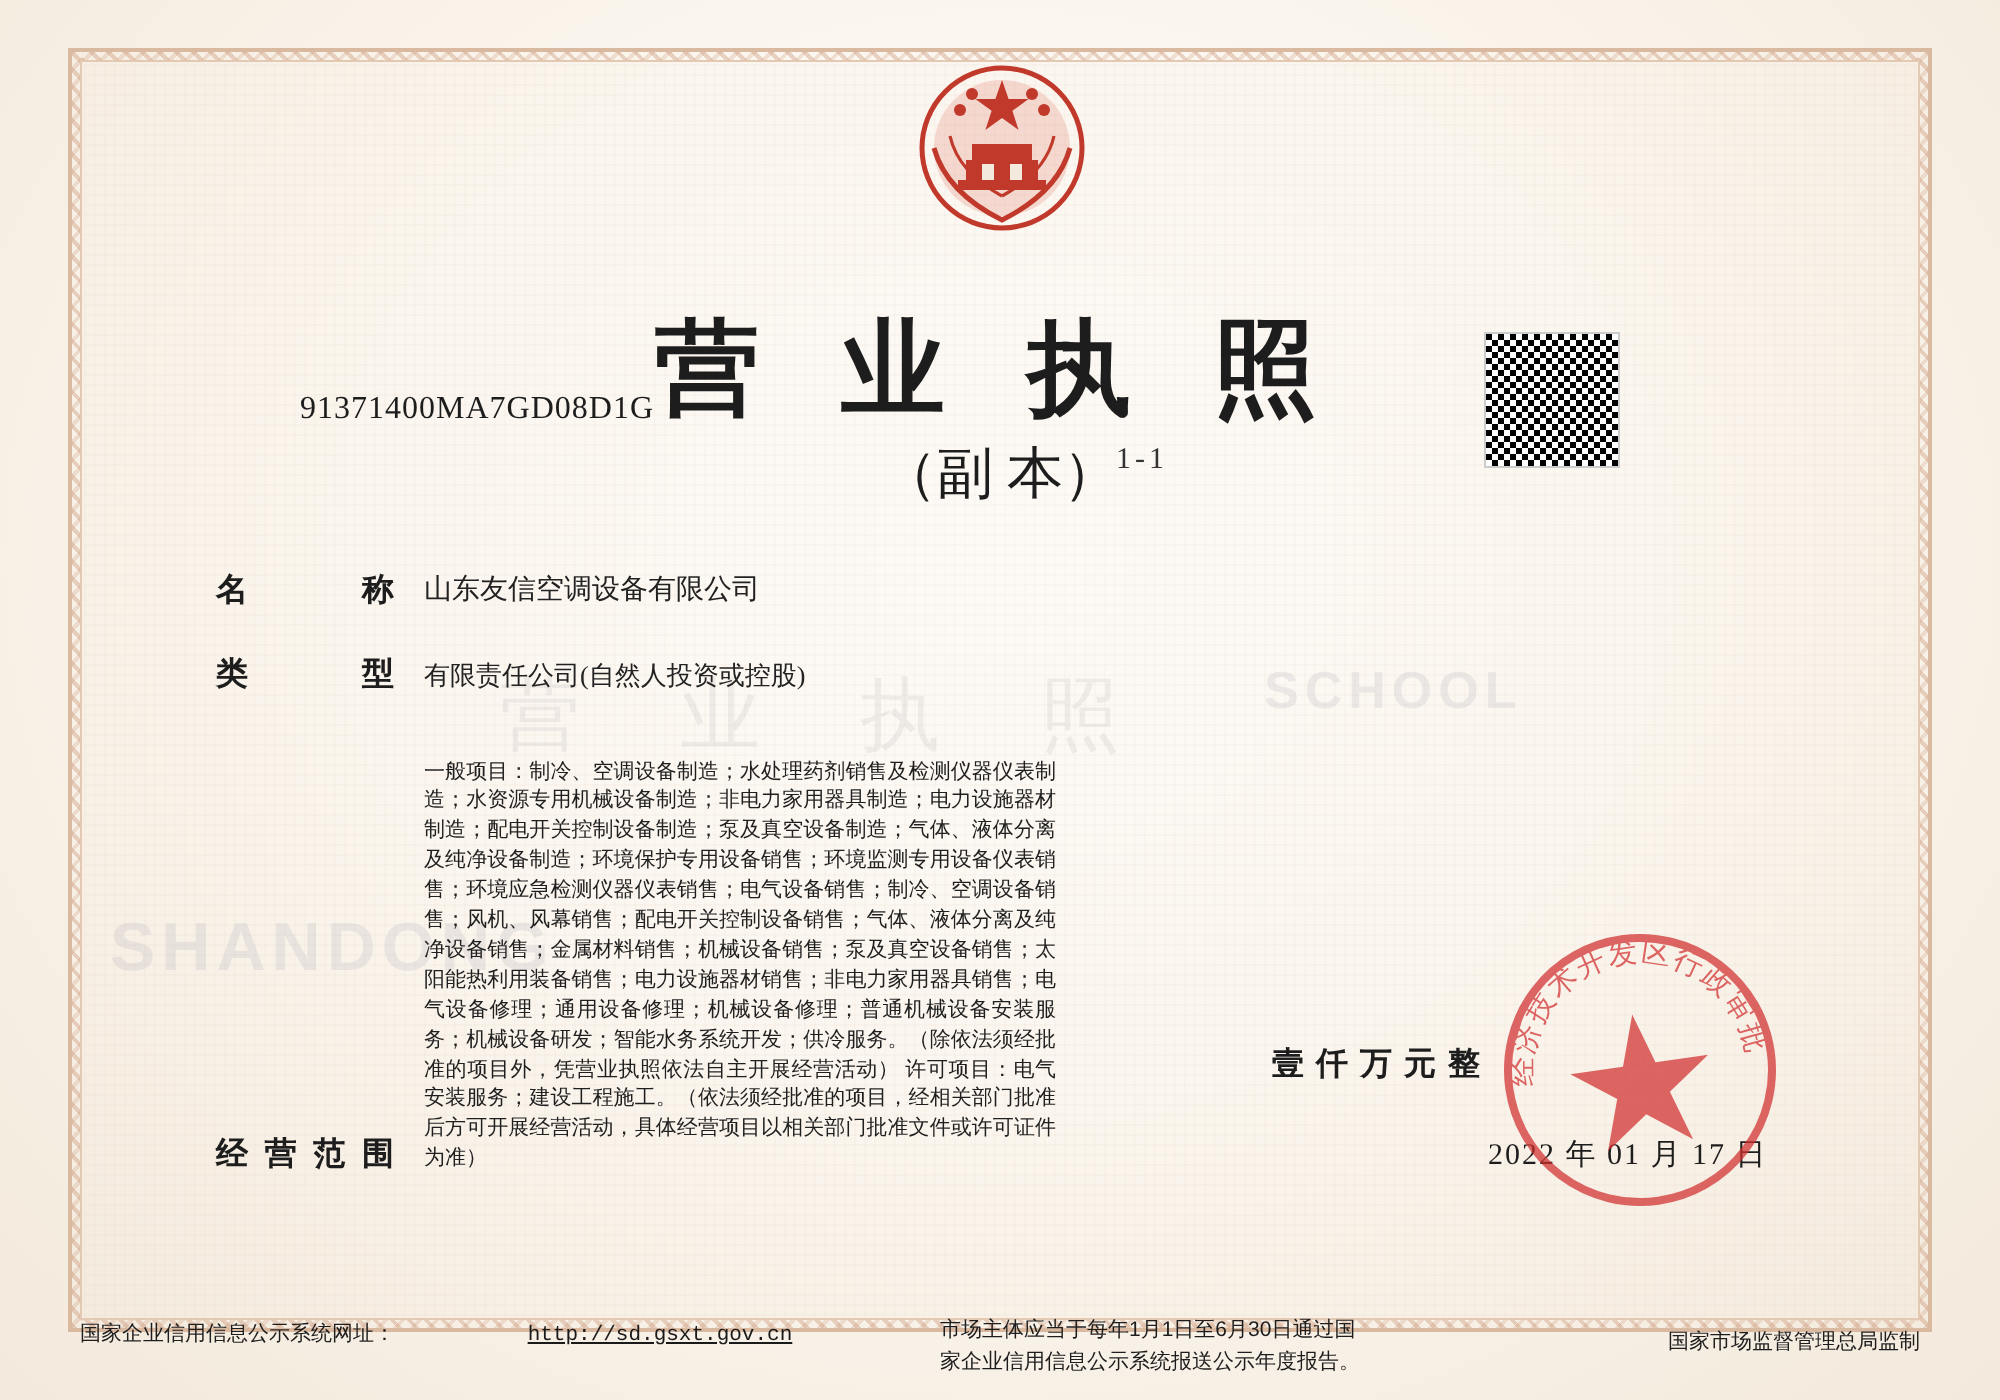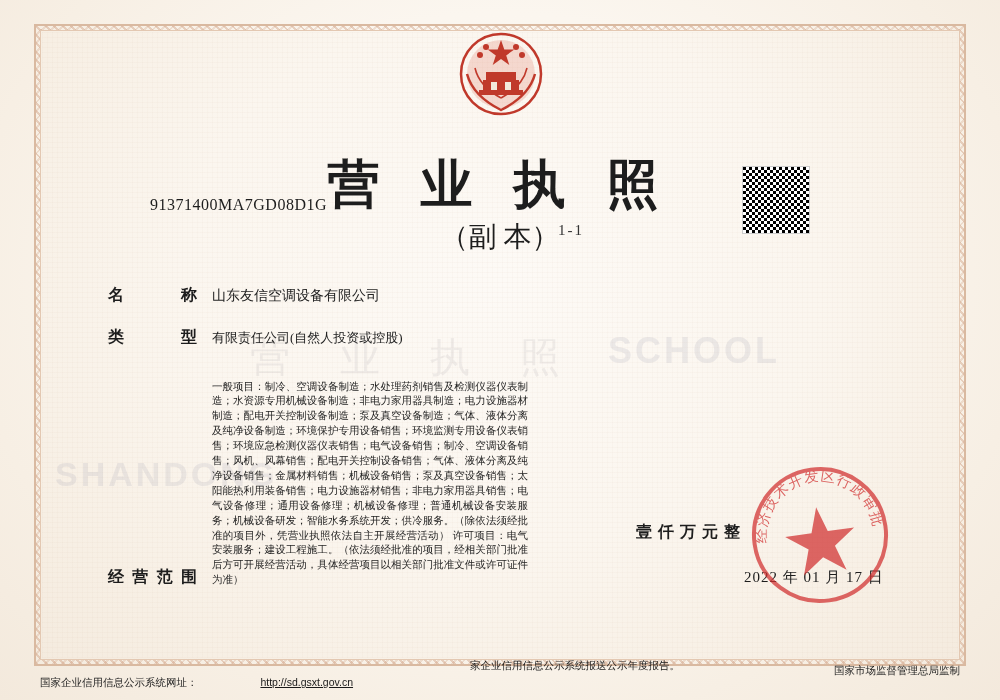--- a/index.html
+++ b/index.html
@@ -62,21 +62,21 @@
     position: absolute;
     font-family: "Liberation Sans", sans-serif;
     color: rgba(160,160,175,0.18);
     font-weight: bold;
     letter-spacing: 3px;
     white-space: nowrap;
     pointer-events: none;
     user-select: none;
   }
   .ghost-1 { left: 55px; top: 455px; font-size: 34px; }
-  .ghost-2 { left: 608px; top: 330px; font-size: 36px; }
+  .ghost-2 { left: 632px; top: 330px; font-size: 26px; }
   .ghost-cn {
     position: absolute;
     font-family: "Liberation Serif", serif;
     color: rgba(170,160,165,0.16);
     font-size: 40px;
     letter-spacing: 20px;
     left: 250px; top: 330px;
     pointer-events: none;
     user-select: none;
   }
@@ -254,22 +254,23 @@
     right: 40px;
     bottom: 8px;
     height: 34px;
     font-size: 10.5px;
     color: #1d1d1d;
     font-family: "Liberation Sans", sans-serif;
   }
   .footer-left {
     position: absolute;
     left: 0;
-    top: 18px;
+    top: 2px;
     white-space: nowrap;
+    font-family: Liberation Mono, monospace;
   }
   .footer-url {
     text-decoration: underline;
     color: #1a1a1a;
     margin-left: 60px;
   }
   .footer-center {
     position: absolute;
     left: 430px;
     top: 0;
@@ -360,18 +361,19 @@
       </g>
     </svg>
   </div>
 
   <div class="footer">
     <div class="footer-left">
       <span>国家企业信用信息公示系统网址：</span>
       <span class="footer-url">http://sd.gsxt.gov.cn</span>
     </div>
     <div class="footer-center">
+      <div>市场主体应当于每年1月1日至6月30日通过国</div>
       <div>家企业信用信息公示系统报送公示年度报告。</div>
     </div>
     <div class="footer-right">国家市场监督管理总局监制</div>
   </div>
 
 </div>
 
 </body></html>

